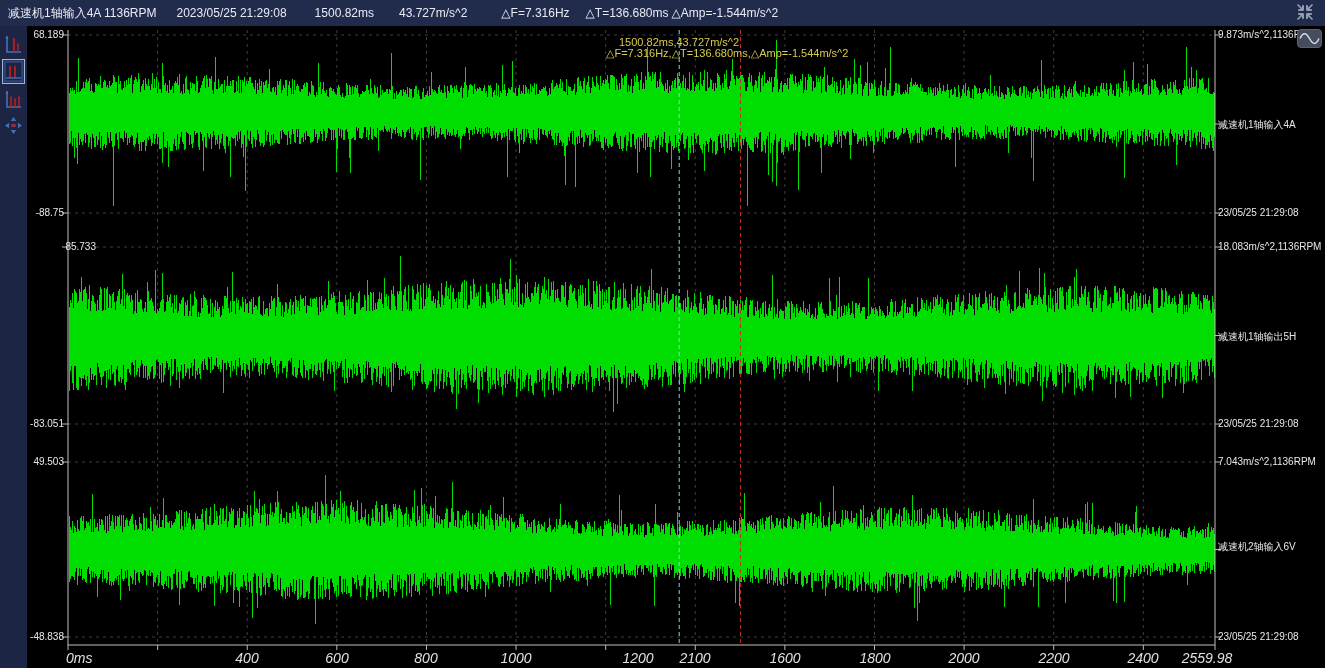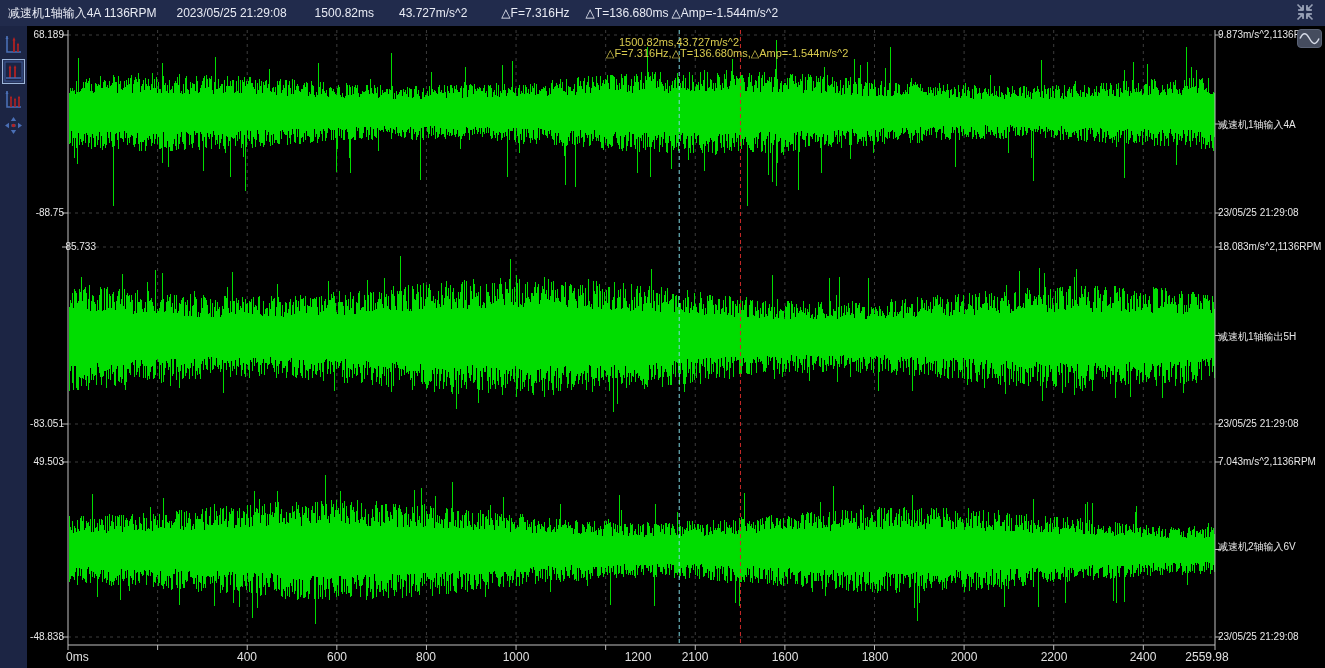--- a/index.html
+++ b/index.html
@@ -42,22 +42,22 @@
   .axlbl {
     position:absolute; color:#e8e8e8; font-size:10px; line-height:12px;
   }
   .yl { left:26px; width:38px; text-align:right; }
   .yl1{top:29px;} .yl2{top:207px;} .yl3{top:241px;margin-left:32px;} .yl4{top:418px;} .yl5{top:456px;} .yl6{top:631px;}
   .rl { left:1218px; width:110px; text-align:left; overflow:hidden; white-space:nowrap; }
   .rl-t1{top:29px;} .rl-m1{top:119px;} .rl-b1{top:207px;}
   .rl-t2{top:241px;} .rl-m2{top:331px;} .rl-b2{top:418px;}
   .rl-t3{top:456px;} .rl-m3{top:541px;} .rl-b3{top:631px;}
   .xlbl {
-    position:absolute; top:650px; color:#e0e0e0; font-size:12px;
-    transform:translateX(-50%); white-space:nowrap;
+    position:absolute; top:650px; color:#e0e0e0; font-size:14px;
+    transform:translateX(-50%); white-space:nowrap;font-style:italic;
   }
   .xl0{left:66px; transform:none;} .xl1{left:144px;margin-top:16px;} .xl2{left:247px;} .xl3{left:337px;}
   .xl4{left:426px;} .xl5{left:516px;} .xl6{left:606px;margin-left:32px;} .xl7{left:695px;}
   .xl8{left:785px;} .xl9{left:875px;} .xl10{left:964px;} .xl11{left:1054px;}
   .xl12{left:1143px;} .xl13{left:1207px;}
   .annot {
     position:absolute; color:#d9cb4e; font-size:11px; line-height:11px; white-space:nowrap;
   }
   .annot-1{left:619px; top:37px;} .annot-2{left:606px; top:48px;}
   .mini-wave-btn {

